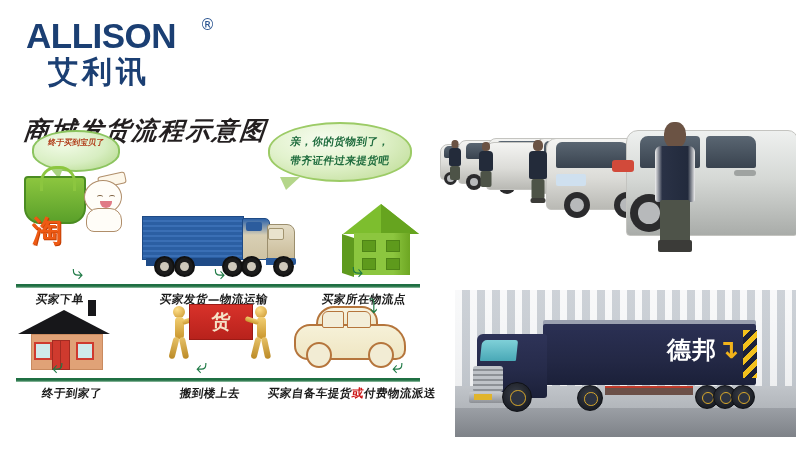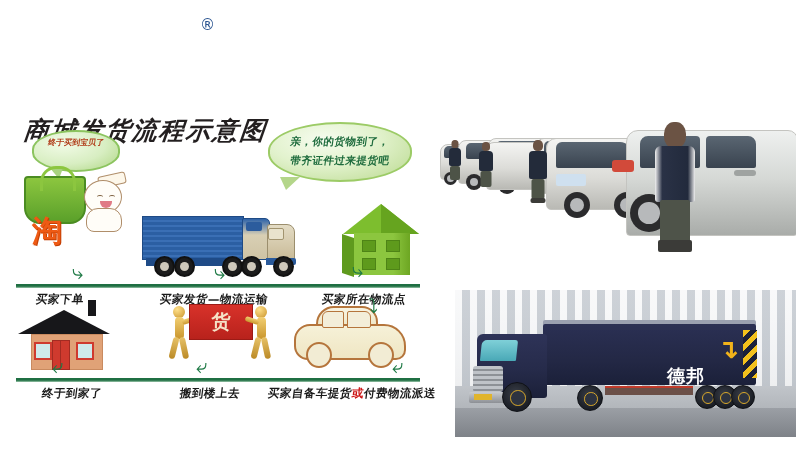--- a/index.html
+++ b/index.html
@@ -545,24 +545,23 @@
   }
   #pt-trailer-top {
     position: absolute; left: 88px; top: 30px;
     width: 213px; height: 6px;
     background: #9aa0b0;
     border-radius: 2px;
   }
   #pt-deppon {
     position: absolute; left: 212px; top: 48px;
     font-family: "DejaVu Sans", "Liberation Sans", sans-serif;
-    font-weight: 800; font-size: 18px; line-height: 24px;
+    font-weight: 800; font-size: 24px; line-height: 24px;
     color: #ffffff;
     letter-spacing: 1px;
-    margin-top: 26px;
   }
   #pt-deppon-mark {
     position: absolute; left: 262px; top: 46px;
     font-family: "DejaVu Sans", sans-serif;
     font-weight: 800; font-size: 26px; line-height: 26px;
     color: #f2b31a;
   }
   #pt-hazard {
     position: absolute; left: 288px; top: 40px;
     width: 14px; height: 48px;
@@ -624,21 +623,23 @@
     background: #6b5048;
     border-top: 2px solid #c03a2a;
   }
 </style>
 </head>
 <body>
 
 <div id="header">
 
   <div id="logo-block">
+    <div id="logo-latin">ALLISON</div>
     <div id="logo-reg">®</div>
+    <div id="logo-cn">艾利讯</div>
   </div>
 
 </div>
 
 <div id="diagram-panel">
 
   <div id="diagram-heading">商城发货流程示意图</div>
 
   <div id="step1">
     <div id="bubble1">

